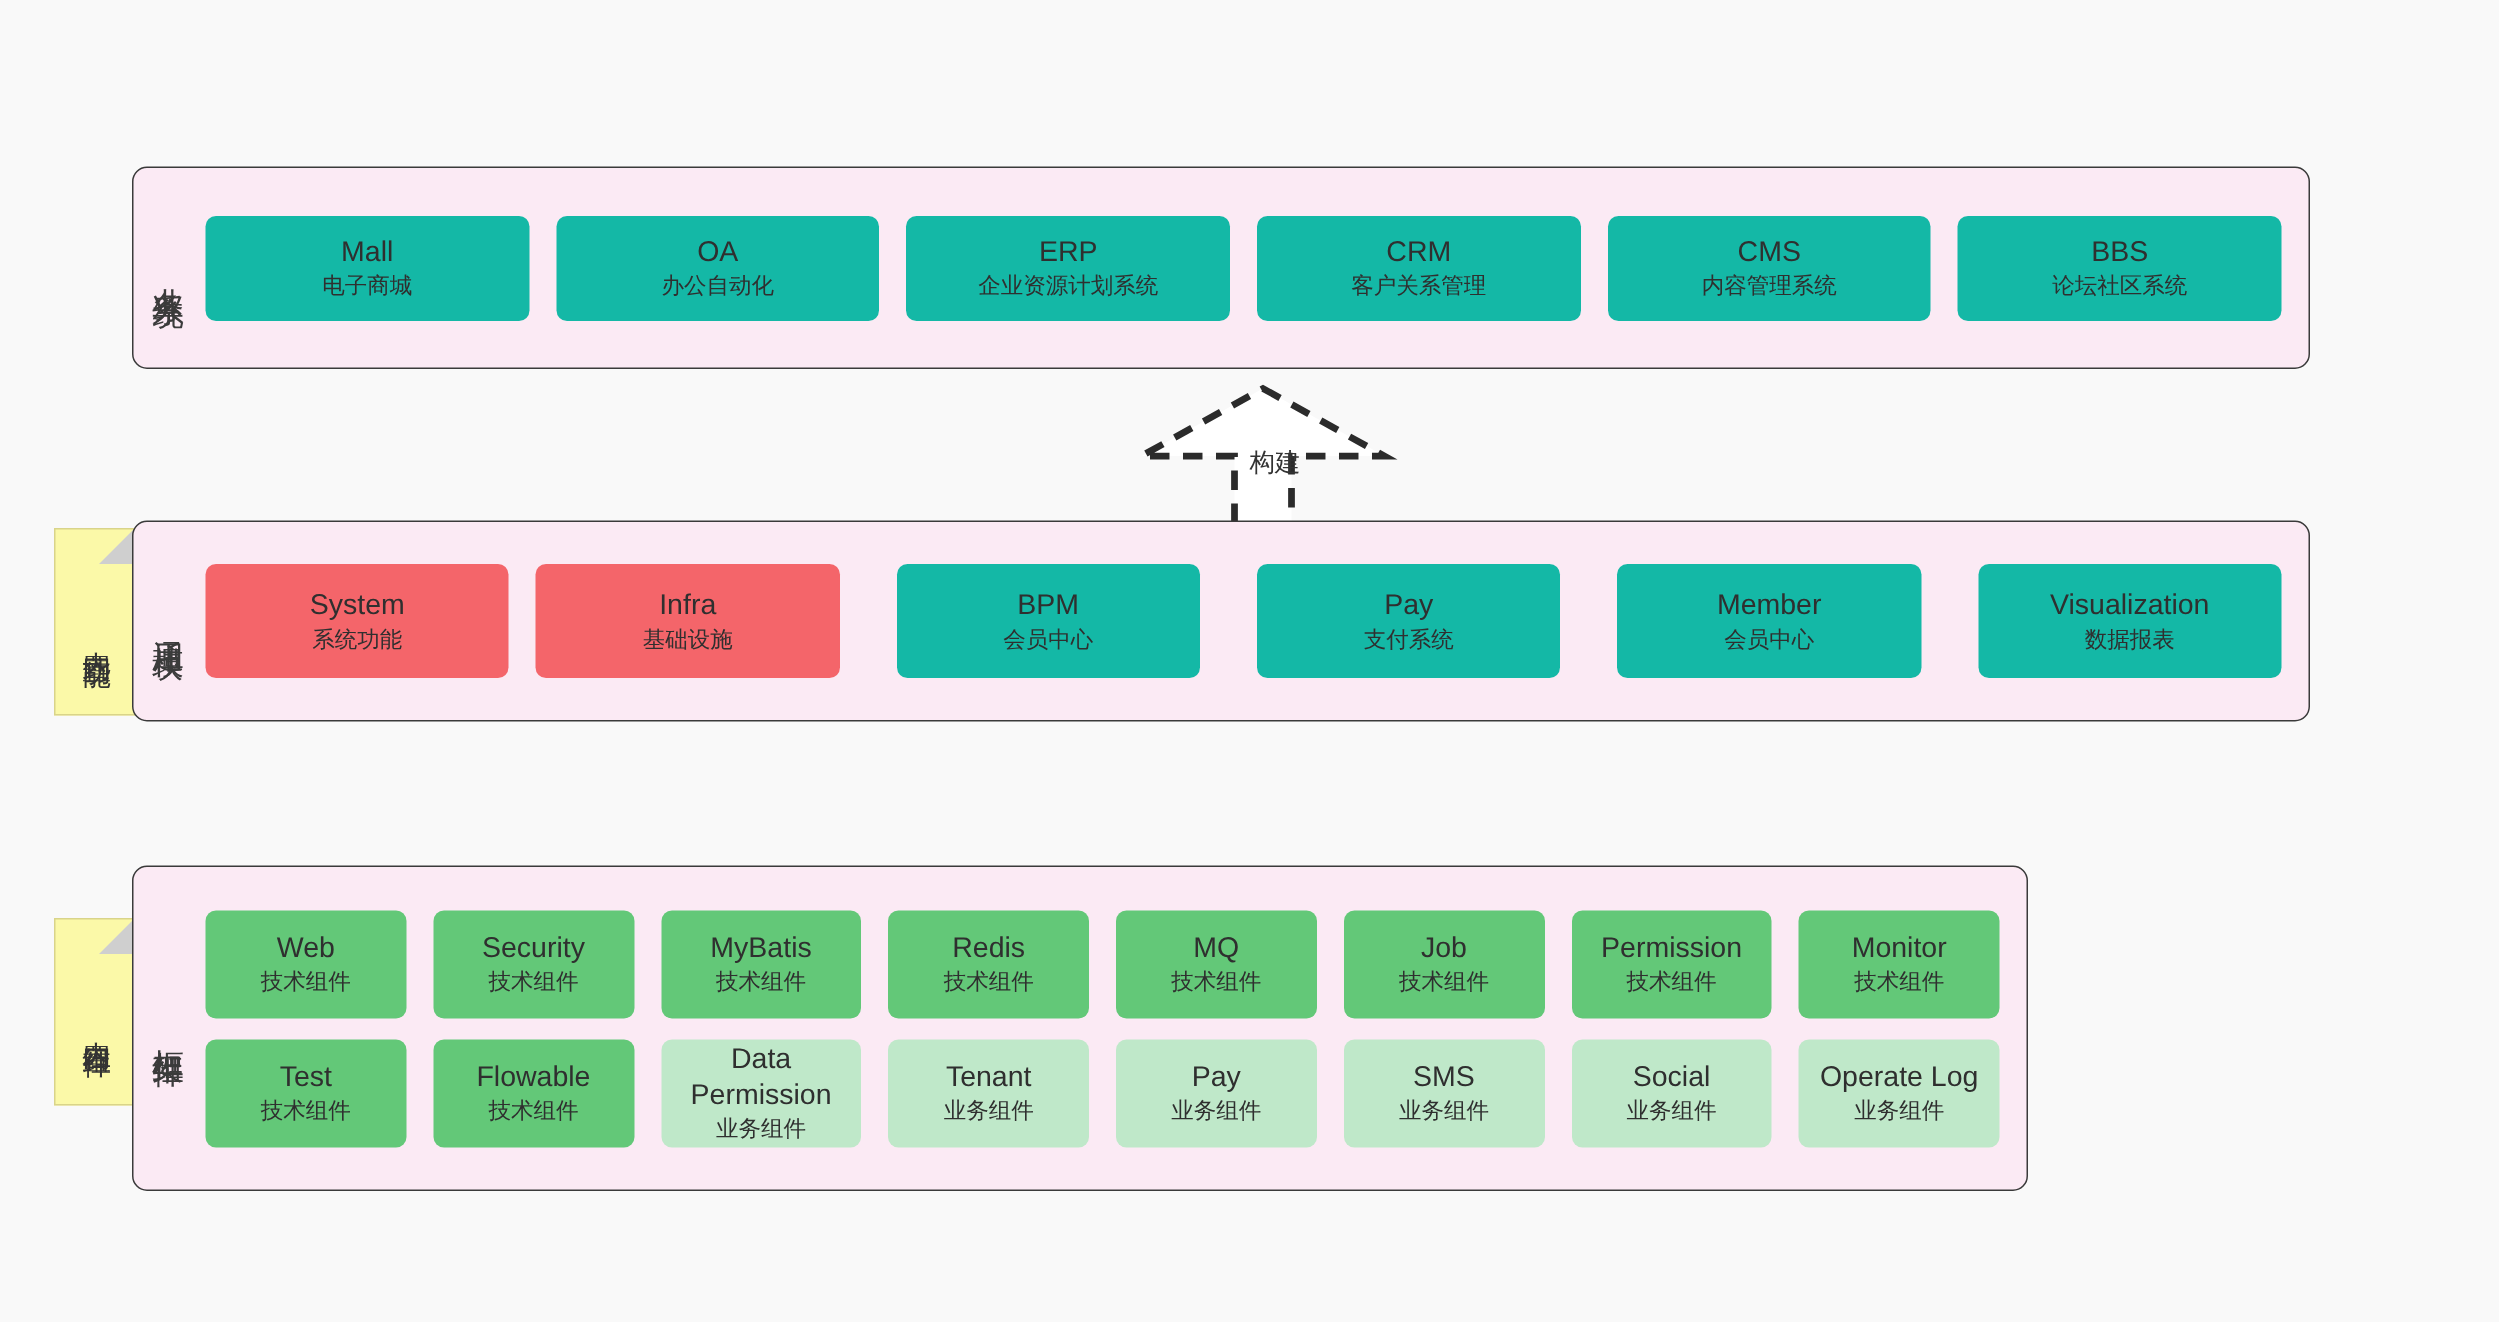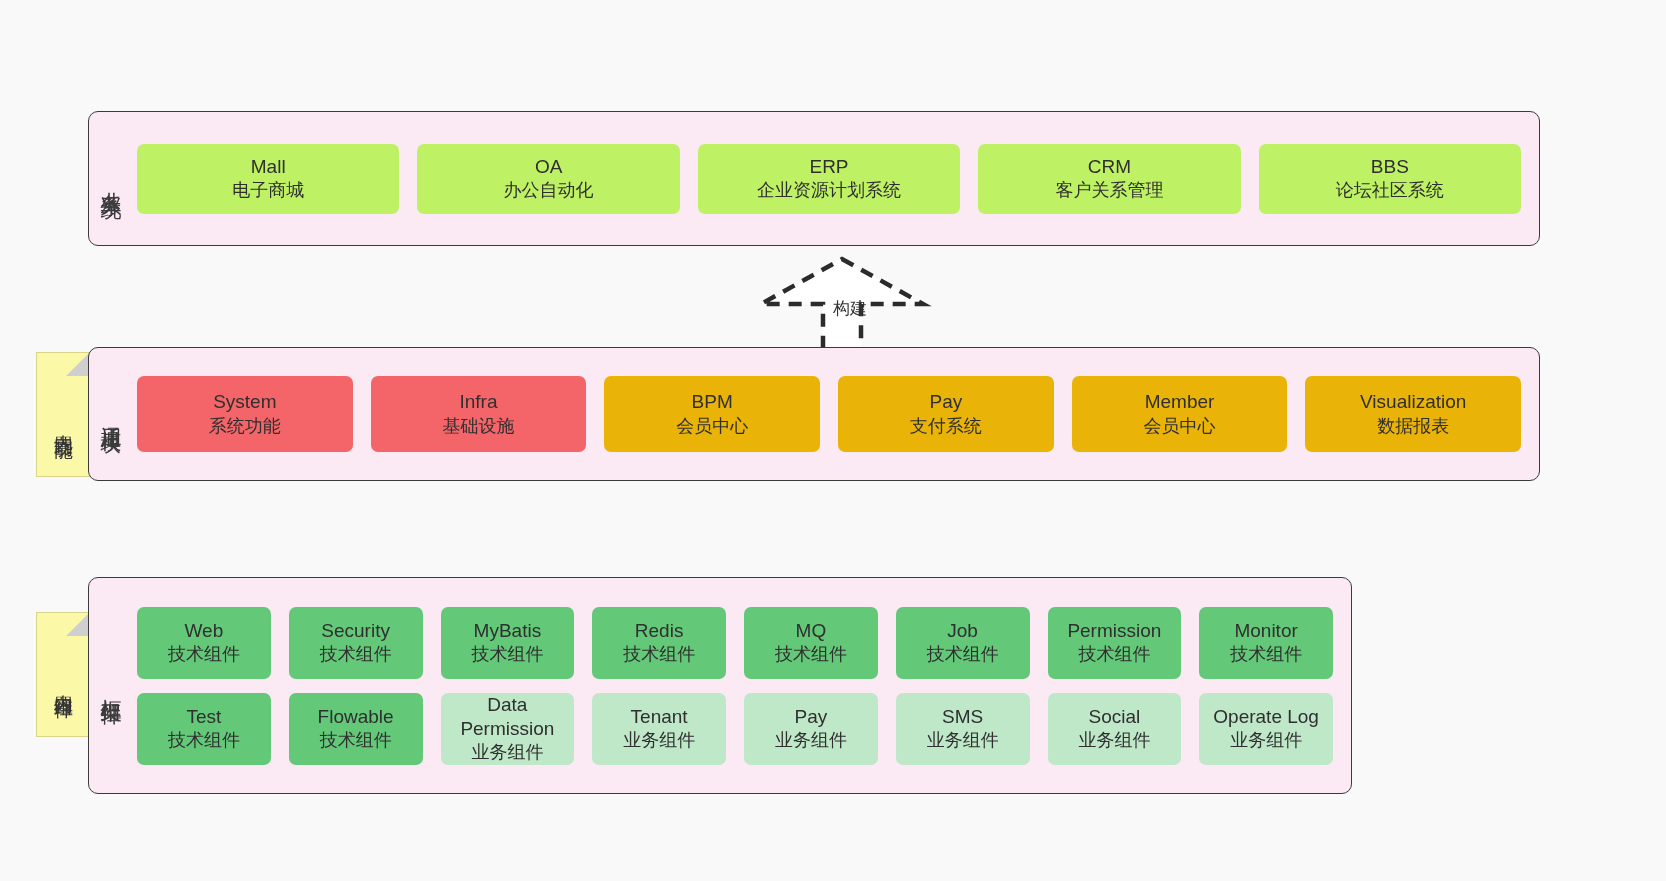--- a/index.html
+++ b/index.html
@@ -72,28 +72,28 @@
     text-align: center;
     line-height: 1.28;
     box-sizing: border-box;
     padding: 4px 6px;
   }
   .card .en {
     font-size: 19px;
     color: #2f2f2f;
   }
   .card .cn {
-    font-size: 18px;
+    font-size: 15px;
     color: #2f2f2f;
   }
 
   
-  .c-blue        { background: #bef264; }
+  .c-blue        { background: #14b8a6; }
   .c-red-strong  { background: #f4656a; }
-  .c-red-light   { background: #eab308; }
+  .c-red-light   { background: #14b8a6; margin-left: 20px; }
   .c-green-strong{ background: #63c878; }
   .c-green-light { background: #bfe8c9; }
 
   
   #band-business { left: 88px;  top: 111px; width: 1452px; height: 135px; }
   #band-business .card { height: 70px; }
 
   #band-common   { left: 88px;  top: 347px; width: 1452px; height: 134px; }
   #band-common .card { height: 76px; }
 
@@ -168,20 +168,24 @@
         </div>
         <div class="card c-blue">
           <span class="en">ERP</span>
           <span class="cn">企业资源计划系统</span>
         </div>
         <div class="card c-blue">
           <span class="en">CRM</span>
           <span class="cn">客户关系管理</span>
         </div>
         <div class="card c-blue">
+          <span class="en">CMS</span>
+          <span class="cn">内容管理系统</span>
+        </div>
+        <div class="card c-blue">
           <span class="en">BBS</span>
           <span class="cn">论坛社区系统</span>
         </div>
       </div>
     </div>
   </div>
 
   <div class="arrow" id="arrow-build">
     <svg width="170" height="100" viewBox="0 0 170 100">
       <path d="M85 4 L166 49 L104 49 L104 96 L66 96 L66 49 L4 49 Z" fill="#ffffff" stroke="#2b2b2b" stroke-width="4.5" stroke-dasharray="13 9" stroke-linejoin="miter"></path>

